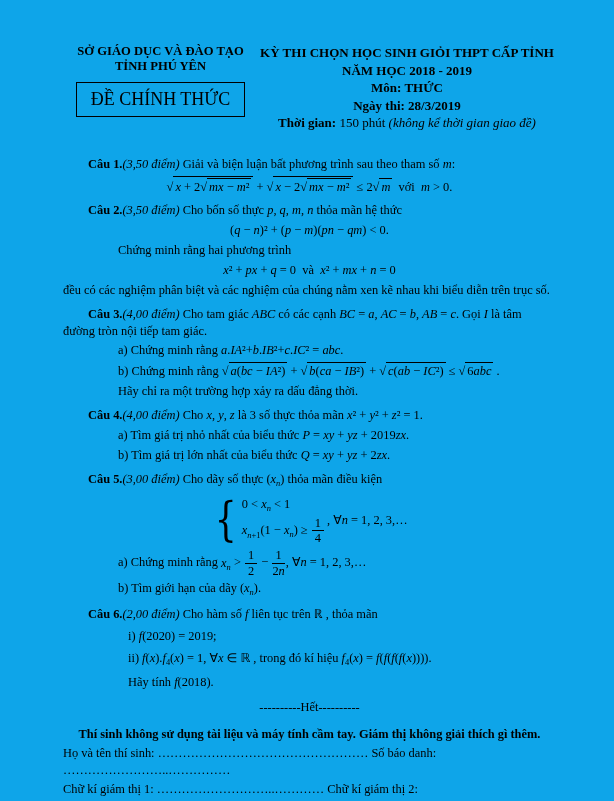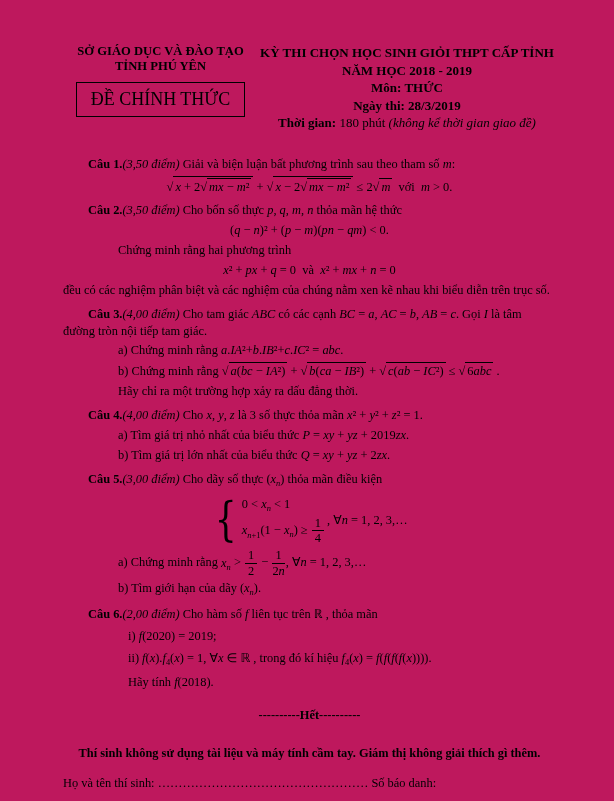--- a/index.html
+++ b/index.html
@@ -1,17 +1,17 @@
 <!DOCTYPE html>
 <html><head>
 <meta charset="utf-8">
 <style>
   html,body { margin:0; padding:0; background:#888; }
   .page {
-    width:614px; height:801px; margin:0 auto; background:#be185d;
+    width:614px; height:801px; margin:0 auto; background:#0ea5e9;
     box-sizing:border-box; padding:44px 58px 0 63px;
     font-family:"Liberation Serif", serif; font-size:12.4px; line-height:1.36;
     color:#000; overflow:hidden; position:relative;
   }
   b, .bold { font-weight:bold; }
 
   
   .header { display:flex; align-items:flex-start; }
   .header-left { width:195px; text-align:center; flex:none; }
   .header-left .hl { font-weight:bold; line-height:1.2; font-size:12.6px; }
@@ -39,43 +39,43 @@
 
   
   .system-wrap { text-align:center; margin:4px 0 2px 0; }
   .system { display:inline-flex; align-items:center; }
   .brace { display:inline-block; font-family:"DejaVu Serif", serif; font-size:46px; font-weight:400; line-height:0.95; transform:scaleX(0.75); margin-right:1px; }
   .sys-rows { text-align:left; }
   .sys-rows .row { margin:2px 0; }
   .sys-suffix { margin-left:2px; }
 
   
-  .end-mark { text-align:center; font-weight:bold; margin-top:16px; }
-  .notice { text-align:center; font-weight:bold; margin-top:22px; }
-  .f-line { margin-top:13px; }
+  .end-mark { text-align:center; font-weight:normal; margin-top:8px; }
+  .notice { text-align:center; font-weight:bold; margin-top:11px; }
+  .f-line { margin-top:2px; }
 </style>
 </head>
 <body>
 
 <div class="page">
 
   <div class="header">
     <div class="header-left">
       <div class="hl">SỞ GIÁO DỤC VÀ ĐÀO TẠO</div>
       <div class="hl">TỈNH PHÚ YÊN</div>
       <div>
         <span class="exam-box">ĐỀ CHÍNH THỨC</span>
       </div>
     </div>
     <div class="header-right">
       <div class="hr-b">KỲ THI CHỌN HỌC SINH GIỎI THPT CẤP TỈNH</div>
       <div class="hr-b">NĂM HỌC 2018 - 2019</div>
       <div class="hr-b">Môn: THỨC</div>
       <div class="hr-b">Ngày thi: 28/3/2019</div>
-      <div><b>Thời gian:</b><span> 180 phút </span><i>(không kể thời gian giao đề)</i></div>
+      <div><b>Thời gian:</b><span> 150 phút </span><i>(không kể thời gian giao đề)</i></div>
     </div>
   </div>
 
   <div class="content">
 
     <p class="q"><span class="q-label">Câu 1.</span><span class="q-points">(3,50 điểm)</span><span> Giải và biện luận bất phương trình sau theo tham số <i>m</i>:</span></p>
     <div class="cform">√<ovl><i>x</i> + 2√<ovl><i>mx</i> − <i>m</i>²</ovl></ovl> + √<ovl><i>x</i> − 2√<ovl><i>mx</i> − <i>m</i>²</ovl></ovl> ≤ 2√<ovl><i>m</i></ovl>&nbsp; với &nbsp;<i>m</i> &gt; 0.</div>
 
     <p class="q"><span class="q-label">Câu 2.</span><span class="q-points">(3,50 điểm)</span><span> Cho bốn số thực <i>p</i>, <i>q</i>, <i>m</i>, <i>n</i> thỏa mãn hệ thức</span></p>
     <div class="cform">(<i>q</i> − <i>n</i>)² + (<i>p</i> − <i>m</i>)(<i>pn</i> − <i>qm</i>) &lt; 0.</div>

